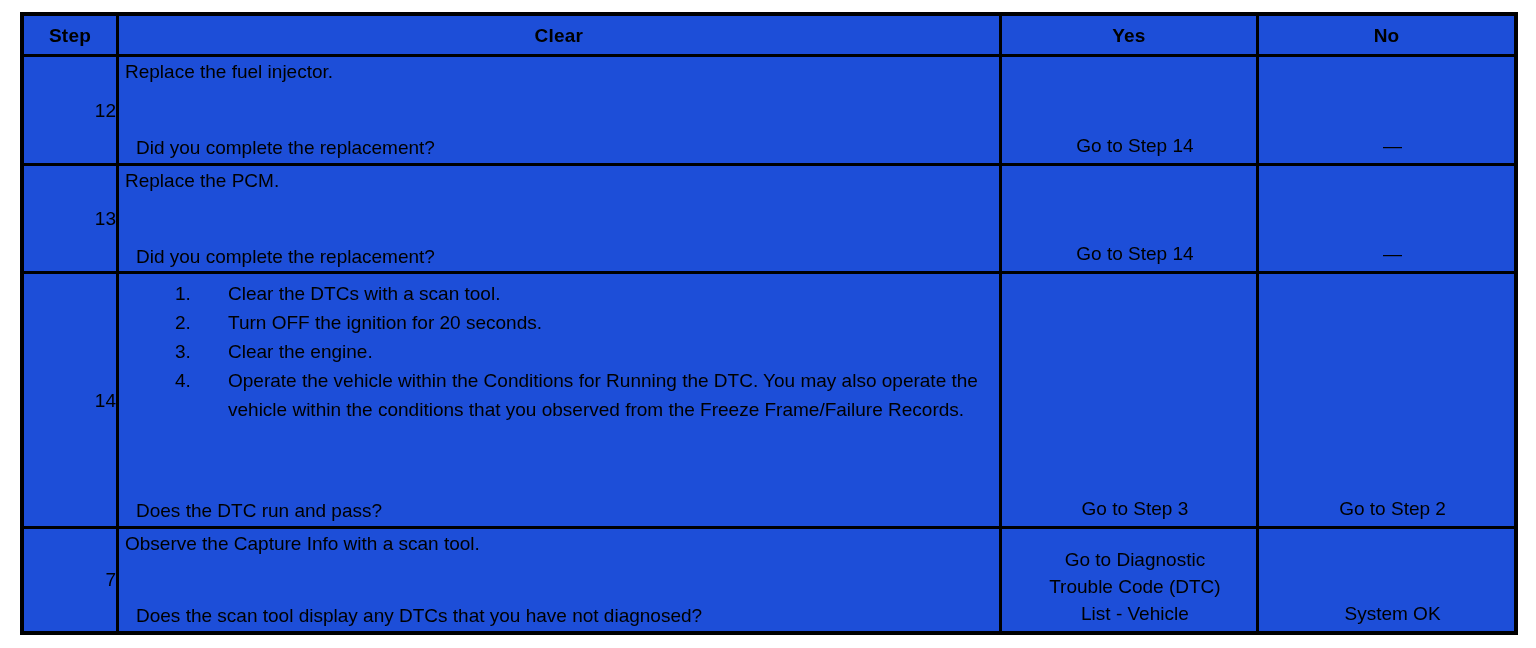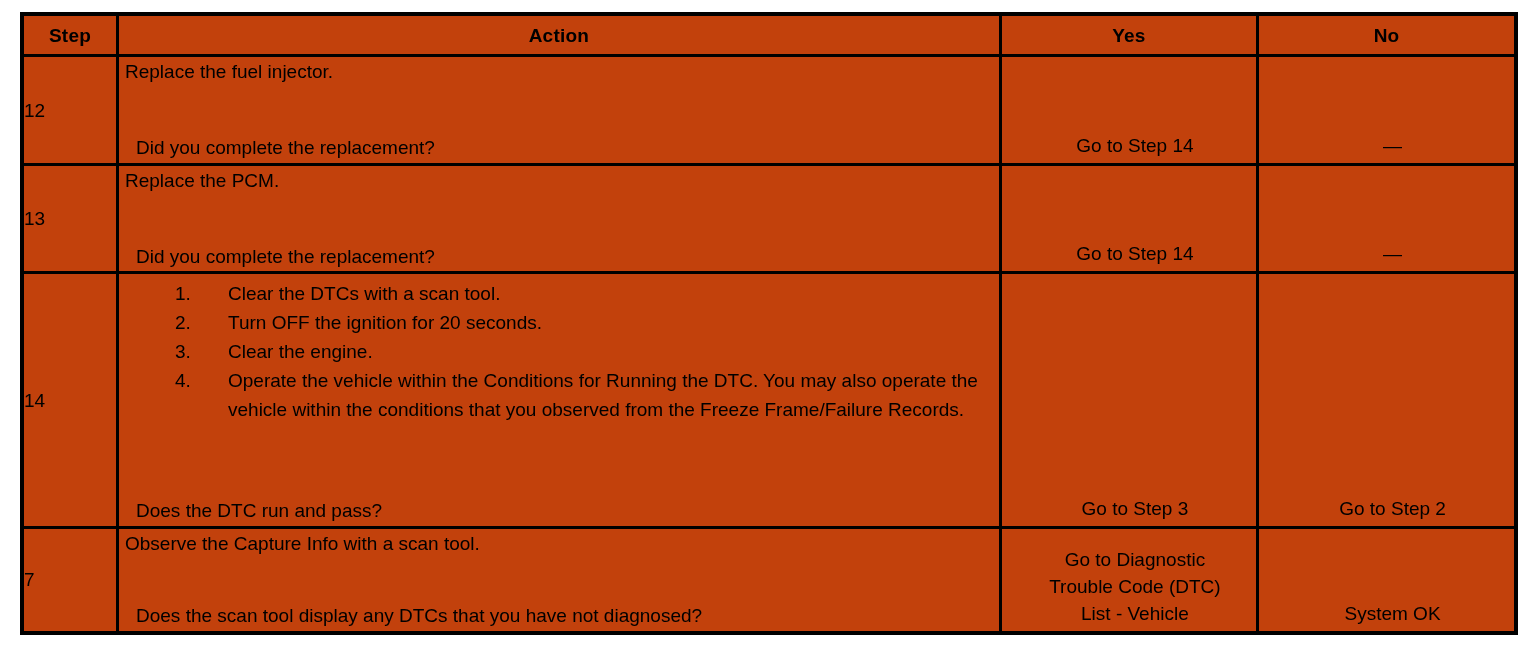--- a/index.html
+++ b/index.html
@@ -23,21 +23,21 @@
     height: 648px;
   }
 
   table.diag {
     position: absolute;
     left: 20px;
     top: 12px;
     width: 1498px;
     border-collapse: collapse;
     table-layout: fixed;
-    background: #c2410c;
+    background: #1d4ed8;
   }
 
   table.diag, table.diag th, table.diag td {
     border: 3px solid #000000;
   }
   table.diag {
     border-width: 4px;
   }
 
   th, td {
@@ -59,21 +59,21 @@
     height: 38px;
     text-align: center;
     vertical-align: middle;
     font-weight: bold;
     font-size: 19px;
     letter-spacing: 0.2px;
   }
 
   
   td.step-cell {
-    text-align: left;
+    text-align: right;
     vertical-align: middle;
     font-size: 19px;
     font-weight: normal;
   }
 
   
   td.action-cell {
     vertical-align: top;
     padding: 5px 0 0 6px;
   }
@@ -152,21 +152,21 @@
     <colgroup>
       <col class="c-step">
       <col class="c-action">
       <col class="c-yes">
       <col class="c-no">
     </colgroup>
 
     <thead>
       <tr>
         <th>Step</th>
-        <th>Action</th>
+        <th>Clear</th>
         <th>Yes</th>
         <th>No</th>
       </tr>
     </thead>
 
     <tbody>
 
       <tr class="row-12">
         <td class="step-cell">12</td>
         <td class="action-cell">

